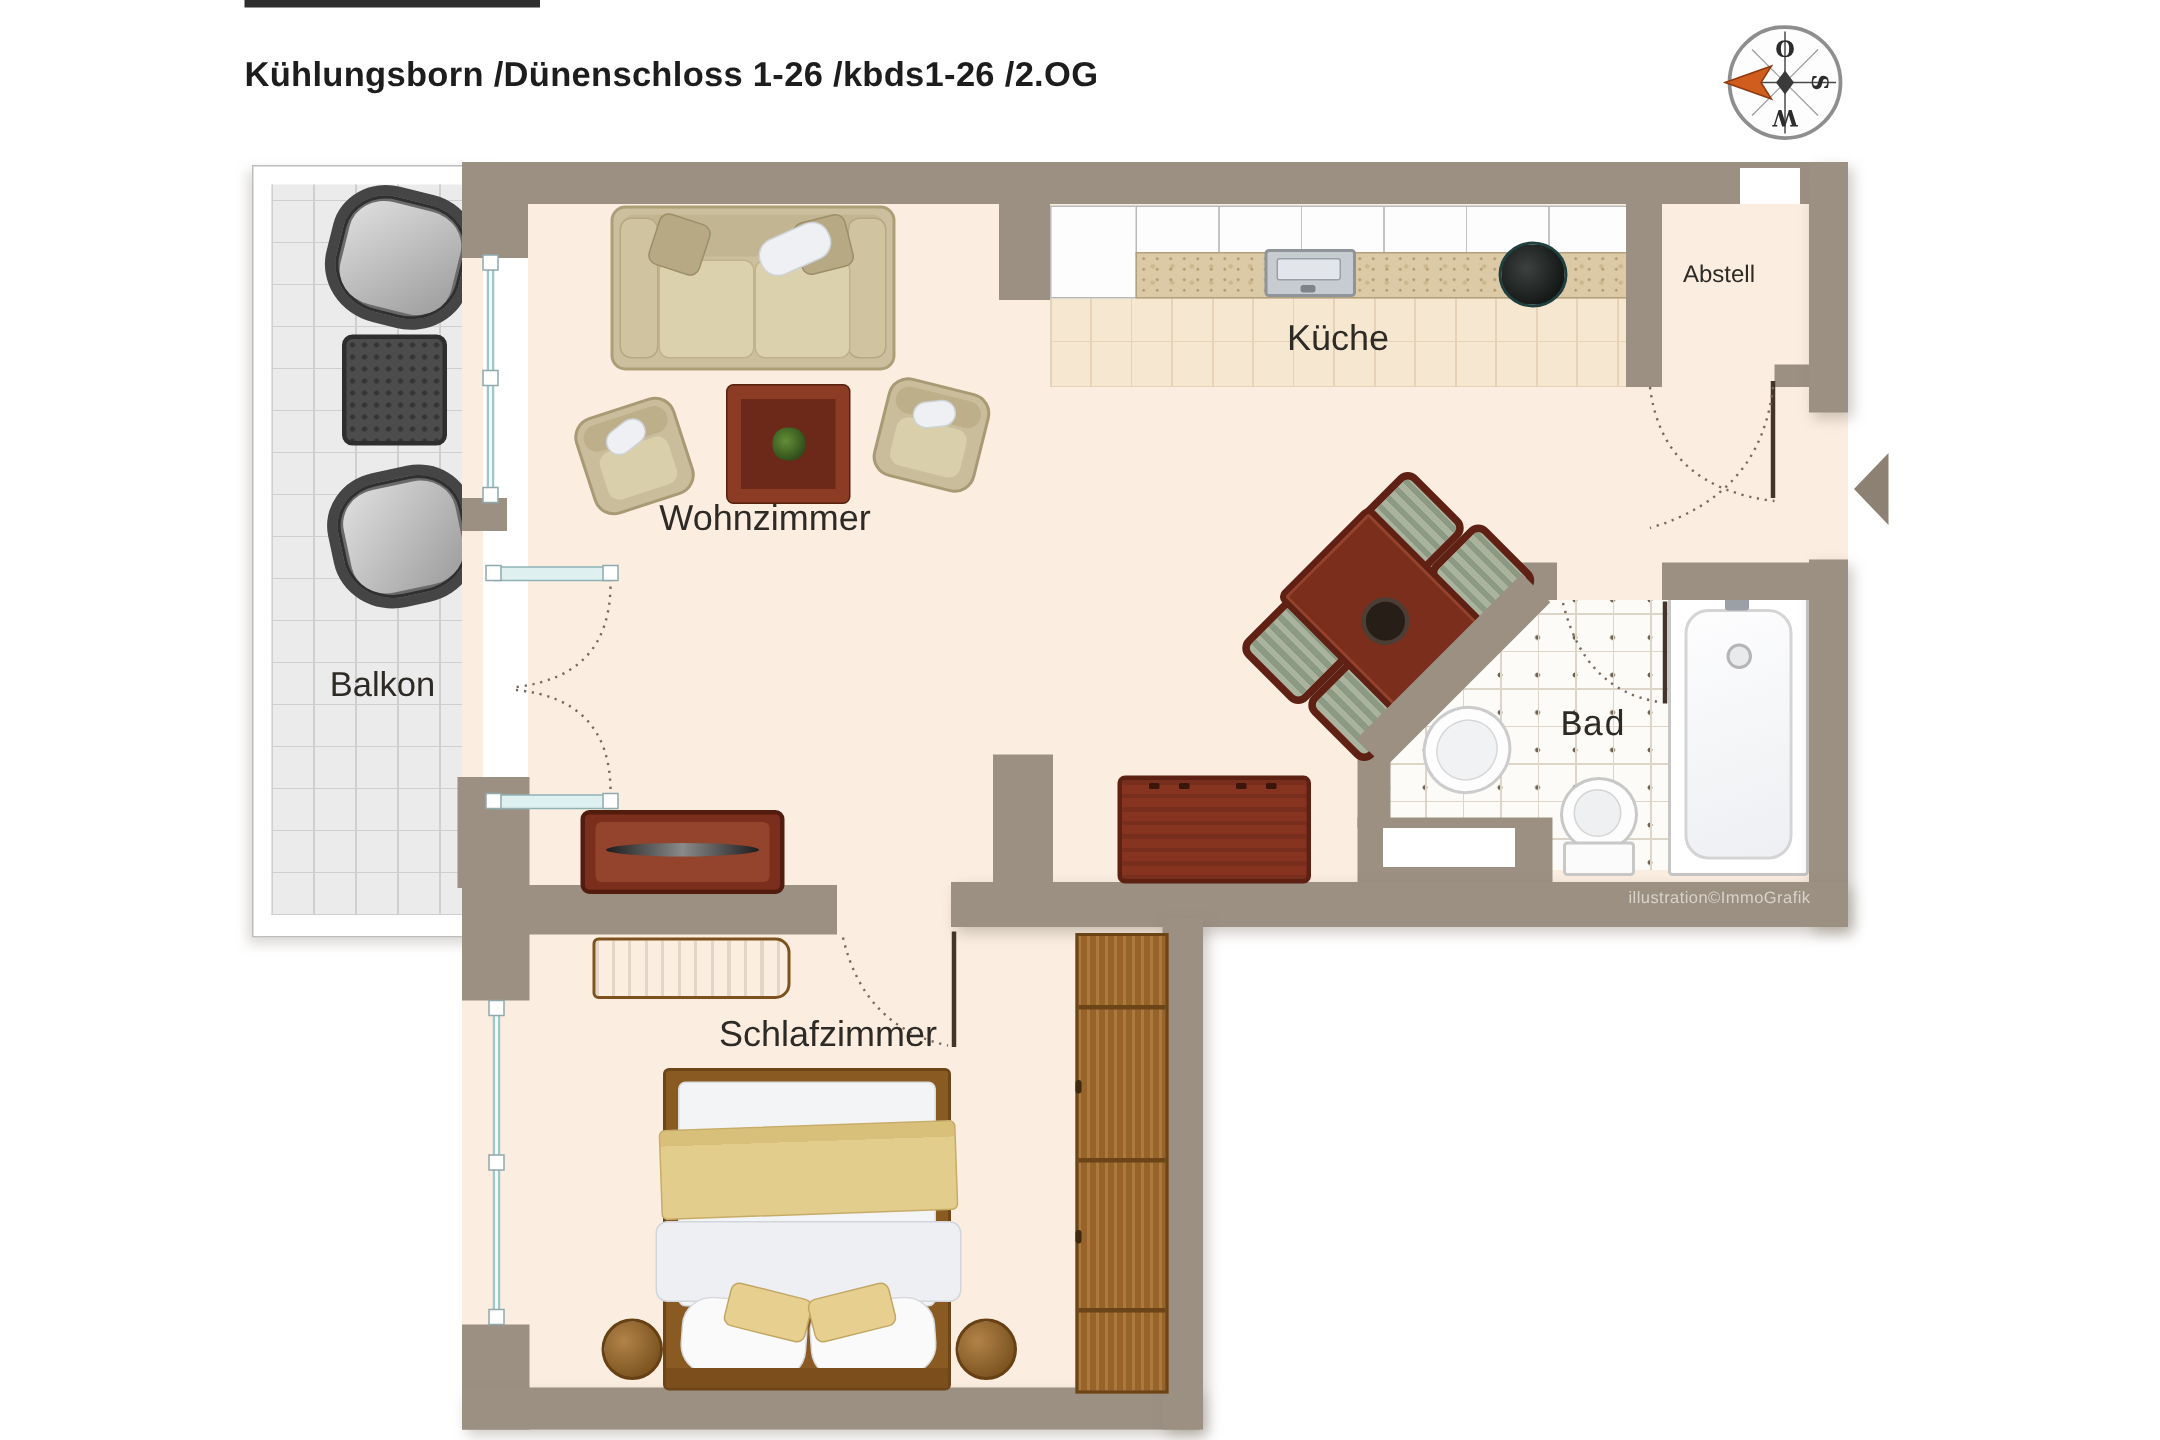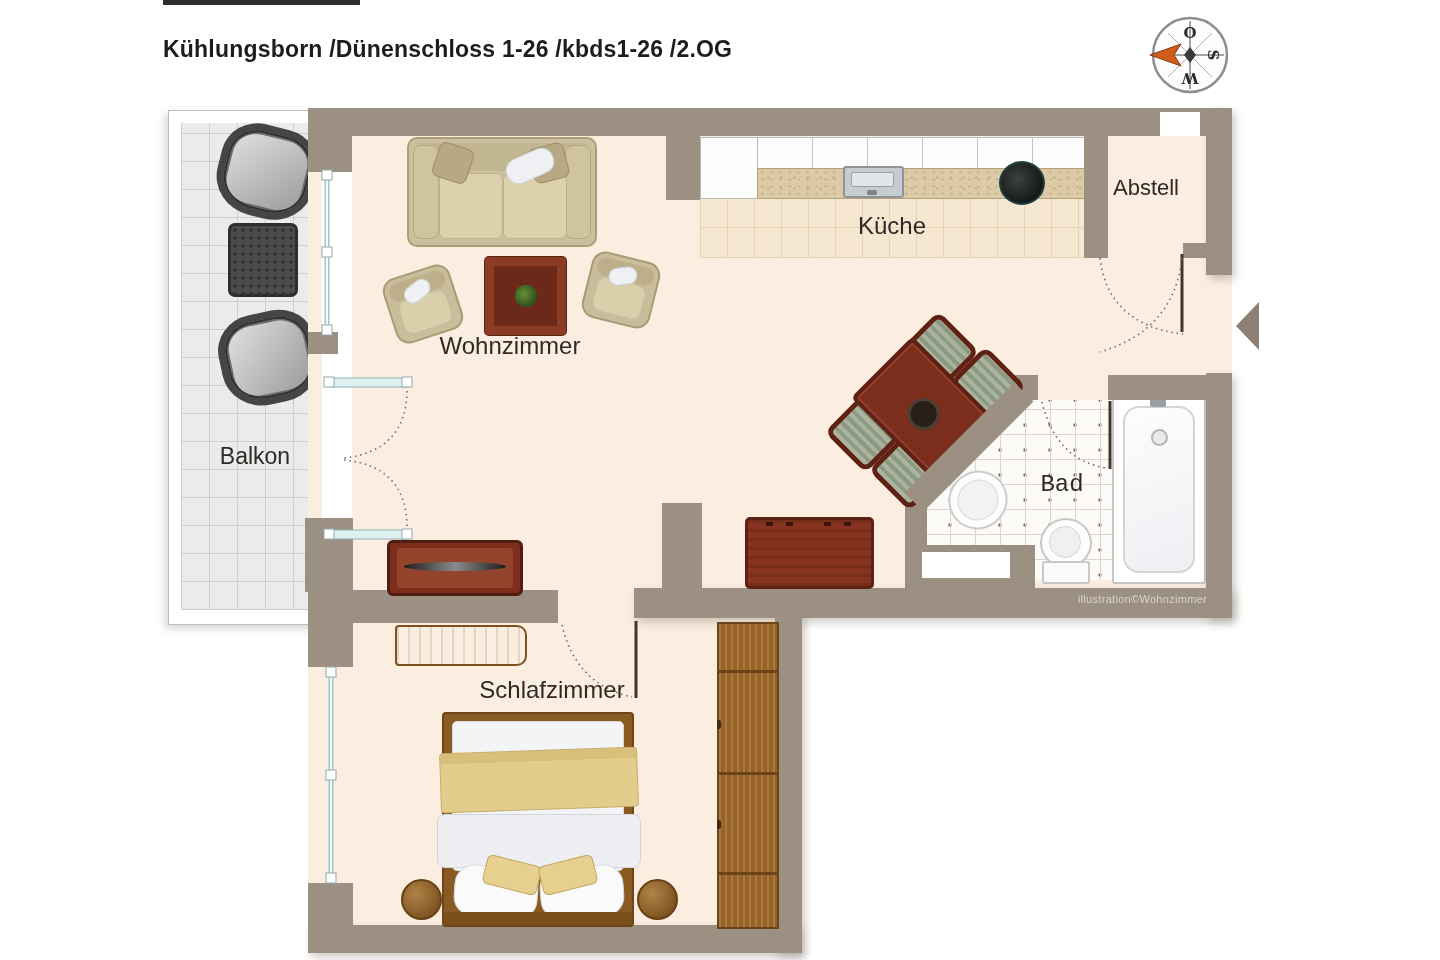--- a/index.html
+++ b/index.html
@@ -348,19 +348,19 @@
       <polygon points="1190,47 1196,55 1190,63 1184,55" fill="#3a3a3a"></polygon>
       <polygon points="1150,55 1181,44 1174,55 1181,66" fill="#d05c1e" stroke="#8d3a10" stroke-width="1"></polygon>
       <text x="1190" y="38" text-anchor="middle" font-family="DejaVu Serif, serif" font-size="15" font-weight="bold" fill="#2c2c2c">O</text>
       <text x="1213" y="60" text-anchor="middle" font-family="DejaVu Serif, serif" font-size="15" font-weight="bold" fill="#2c2c2c" transform="rotate(90 1213 55)">S</text>
       <text x="1190" y="83" text-anchor="middle" font-family="DejaVu Serif, serif" font-size="15" font-weight="bold" fill="#2c2c2c" transform="rotate(180 1190 78)">W</text>
     </g>
   </svg>
 
   <div class="rlabel" style="left:425px;top:332px;width:170px;">Wohnzimmer</div>
   <div class="rlabel" style="left:842px;top:212px;width:100px;">Küche</div>
-  <div class="rlabel" style="left:1096px;top:175px;width:100px;font-size:22px;">Abstell</div>
+  <div class="rlabel" style="left:1096px;top:175px;width:100px;font-size:16px;">Abstell</div>
   <div class="rlabel" style="left:205px;top:443px;width:100px;font-size:23px;">Balkon</div>
   <div class="rlabel" style="left:1030px;top:471px;width:64px;font-family:Liberation Mono, monospace;">Bad</div>
   <div class="rlabel" style="left:472px;top:676px;width:160px;">Schlafzimmer</div>
-  <div class="credit">illustration©Wohnzimmer</div>
+  <div class="credit">illustration©ImmoGrafik</div>
 
 </div>
 
 </body></html>

